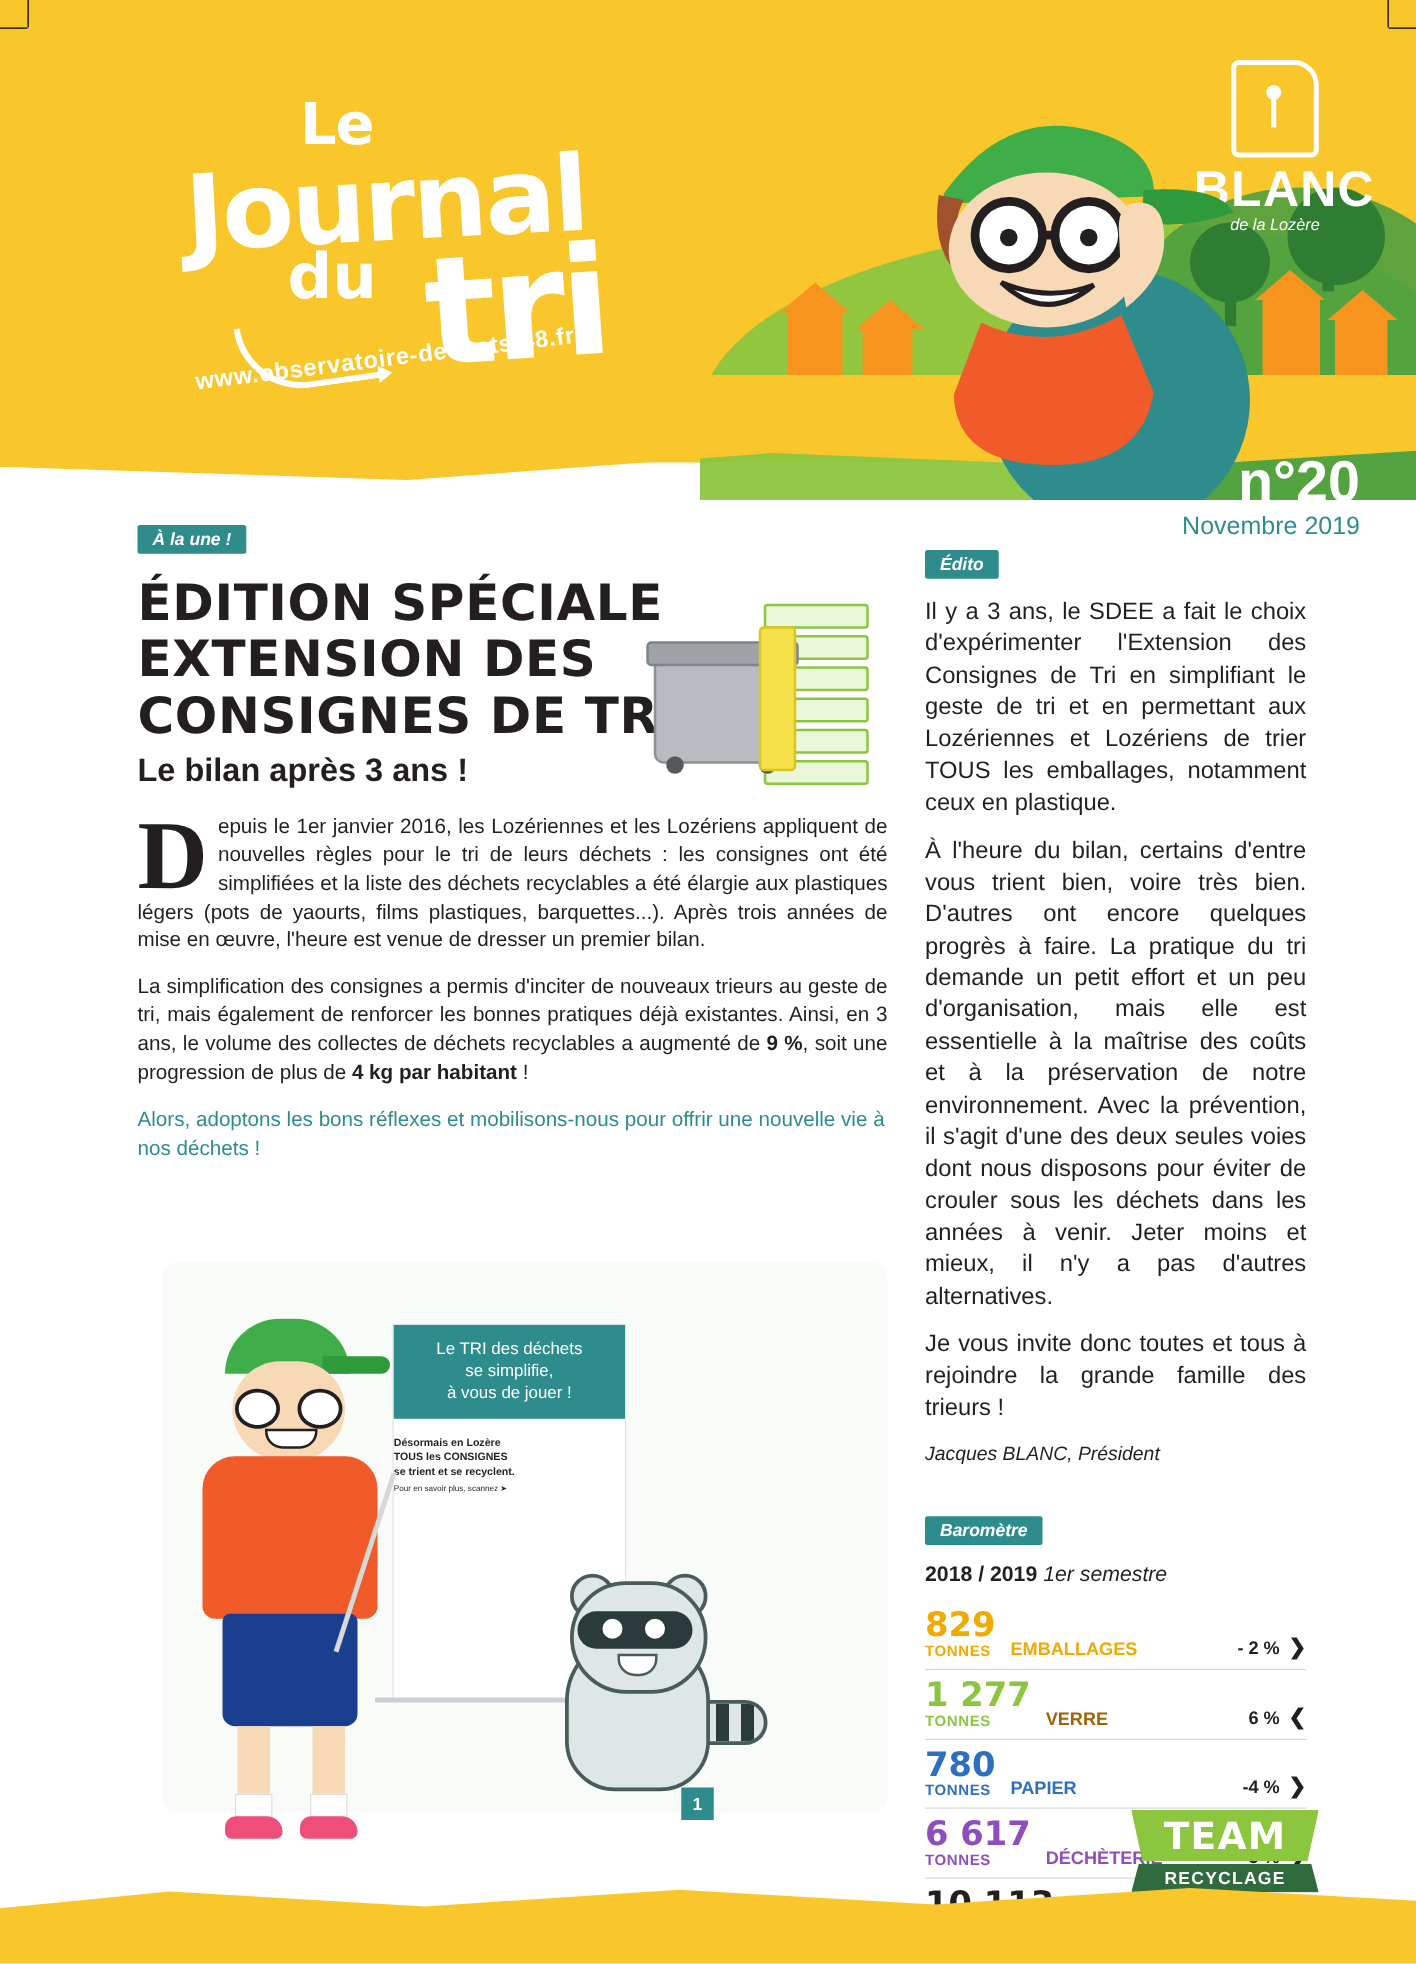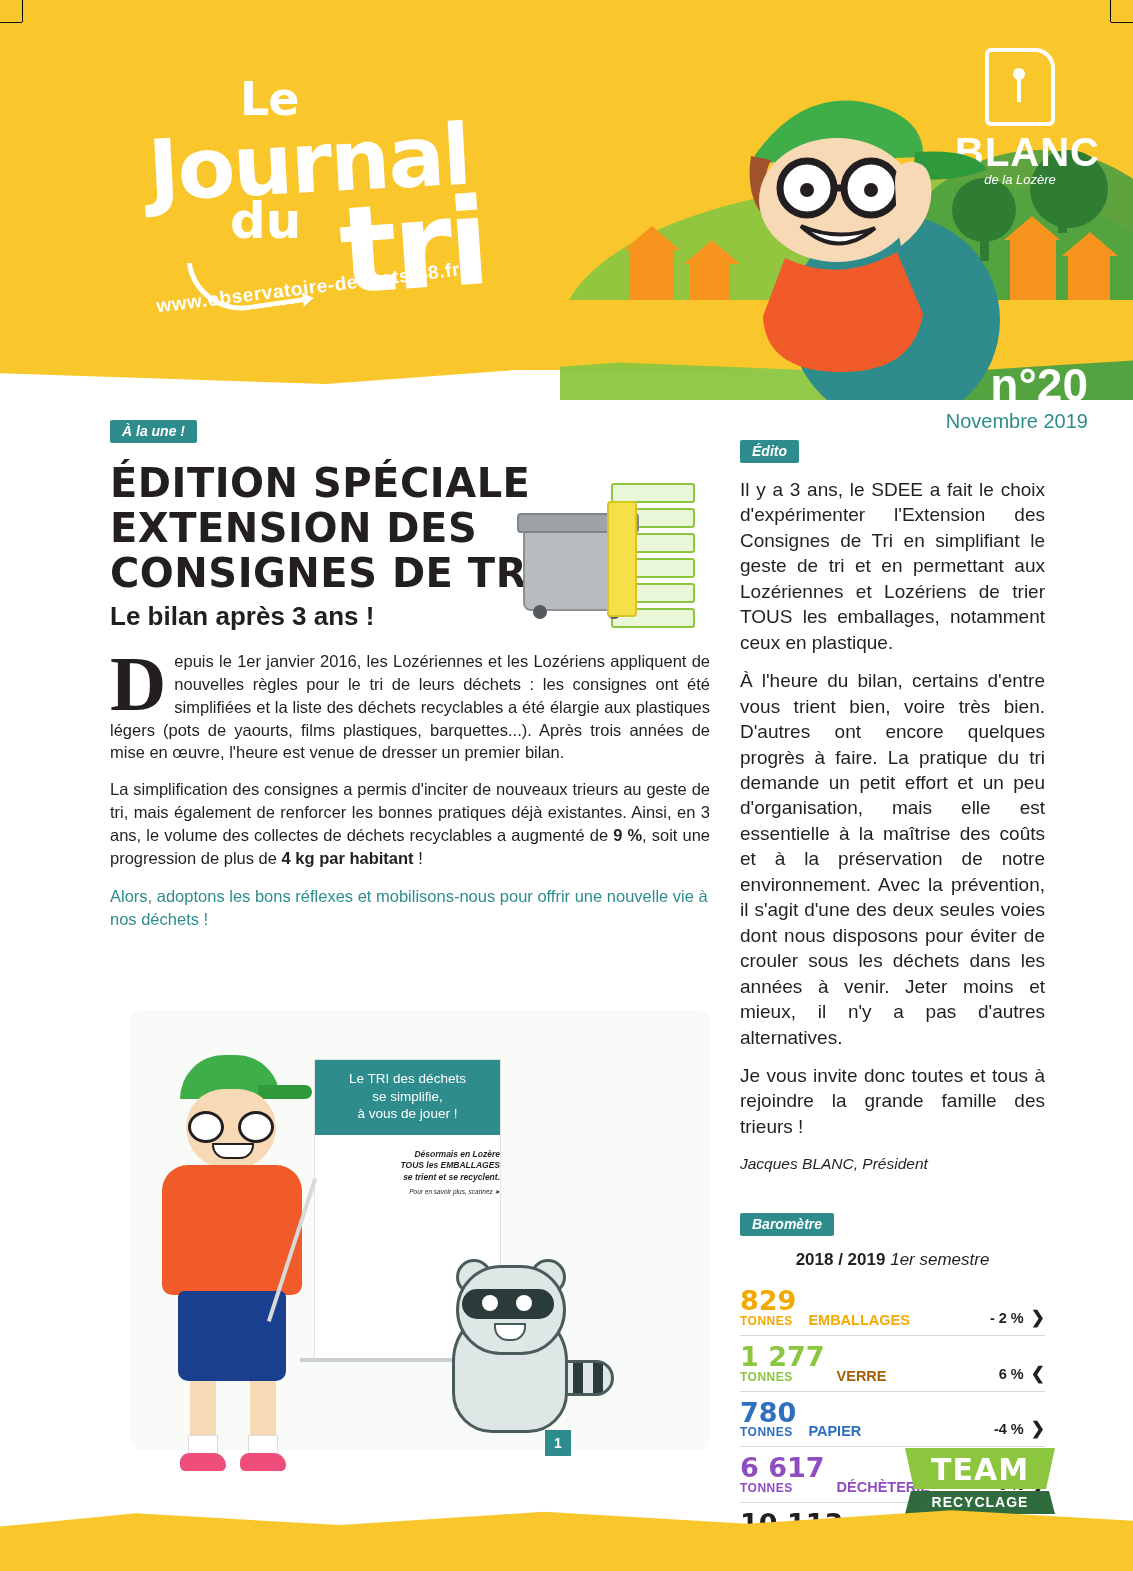--- a/index.html
+++ b/index.html
@@ -139,21 +139,21 @@
     border:2px solid #d9c520;border-radius:4px;
   }
   .grid-stack{position:absolute;left:96px;top:18px;width:84px;height:126px;}
   .grid-row{height:16px;margin-bottom:5px;border:2px solid #8cc63f;background:#eaf6d8;border-radius:3px;}
 
   
   p.edito{font-size:19px;line-height:1.34;margin:0 0 13px;text-align:justify;}
   .sign{font-style:italic;font-size:15.5px;margin-top:16px;}
 
   .barometer{margin-top:40px;}
-  .baro-year{font-size:17px;font-weight:bold;margin:14px 0 10px;text-align:center;}
+  .baro-year{font-size:17px;font-weight:bold;margin:14px 0 10px;}
   .baro-year i{font-weight:normal;}
   .baro-row{
     display:flex;align-items:flex-end;justify-content:space-between;
     border-bottom:1.5px solid #d7d9db;padding:8px 0 7px;
   }
   .baro-num{font-family:"DejaVu Sans", sans-serif;font-weight:bold;font-size:27px;line-height:.95;}
   .baro-tonnes{font-size:12px;font-weight:bold;letter-spacing:.5px;}
   .baro-label{font-size:14.5px;font-weight:bold;flex:1;padding-left:12px;}
   .baro-delta{font-size:14.5px;font-weight:bold;color:#231f20;white-space:nowrap;}
   .arrow{display:inline-block;margin-left:7px;font-size:17px;}
@@ -187,21 +187,21 @@
   }
   .poster-head{background:#2e8c8c;color:#fff;text-align:center;font-size:13.5px;
     line-height:1.3;padding:10px 6px 12px;}
   .poster-list{padding:14px 0 0 28px;}
   .poster-item{display:flex;align-items:center;margin-bottom:13px;}
   .poster-bin{
     width:17px;height:22px;border:2px solid #8cc63f;border-radius:2px;margin-right:11px;
     background:repeating-linear-gradient(90deg,#8cc63f 0 2px,#fff 2px 5px);
   }
   .poster-word{font-family:"DejaVu Sans Mono", monospace;font-weight:bold;font-size:23px;color:#8cc63f;}
-  .poster-foot{text-align:right;font-size:8.5px;font-weight:bold;line-height:1.35;margin-top:14px;font-style:italic;}
+  .poster-foot{text-align:left;font-size:8.5px;font-weight:bold;line-height:1.35;margin-top:14px;}
   .poster-foot .small{font-weight:normal;font-size:6.5px;margin-top:5px;}
   .easel{position:absolute;left:170px;top:348px;width:215px;height:4px;background:#c9cfd3;}
   .page-num{
     position:absolute;left:545px;top:1430px;width:26px;height:26px;background:#2e8c8c;color:#fff;
     font-size:14px;font-weight:bold;text-align:center;line-height:26px;
   }
 
   
   .boy2{position:absolute;left:20px;top:45px;width:170px;height:390px;}
   .cap{position:absolute;left:30px;top:0;width:100px;height:44px;background:#3fae49;border-radius:50px 50px 0 0;}
@@ -398,21 +398,21 @@
   <div class="illus-bg"></div>
 
   <div class="poster">
     <div class="poster-head">
       <div>Le TRI des déchets</div>
       <div>se simplifie,</div>
       <div>à vous de jouer !</div>
     </div>
     <div class="poster-foot">
       <div>Désormais en Lozère</div>
-      <div>TOUS les EMBALLAGES</div>
+      <div>TOUS les CONSIGNES</div>
       <div>se trient et se recyclent.</div>
       <div class="small">Pour en savoir plus, scannez ➤</div>
     </div>
   </div>
   <div class="easel"></div>
 
   <div class="boy2">
     <div class="cap"></div>
     <div class="cap-brim"></div>
     <div class="face"></div>

